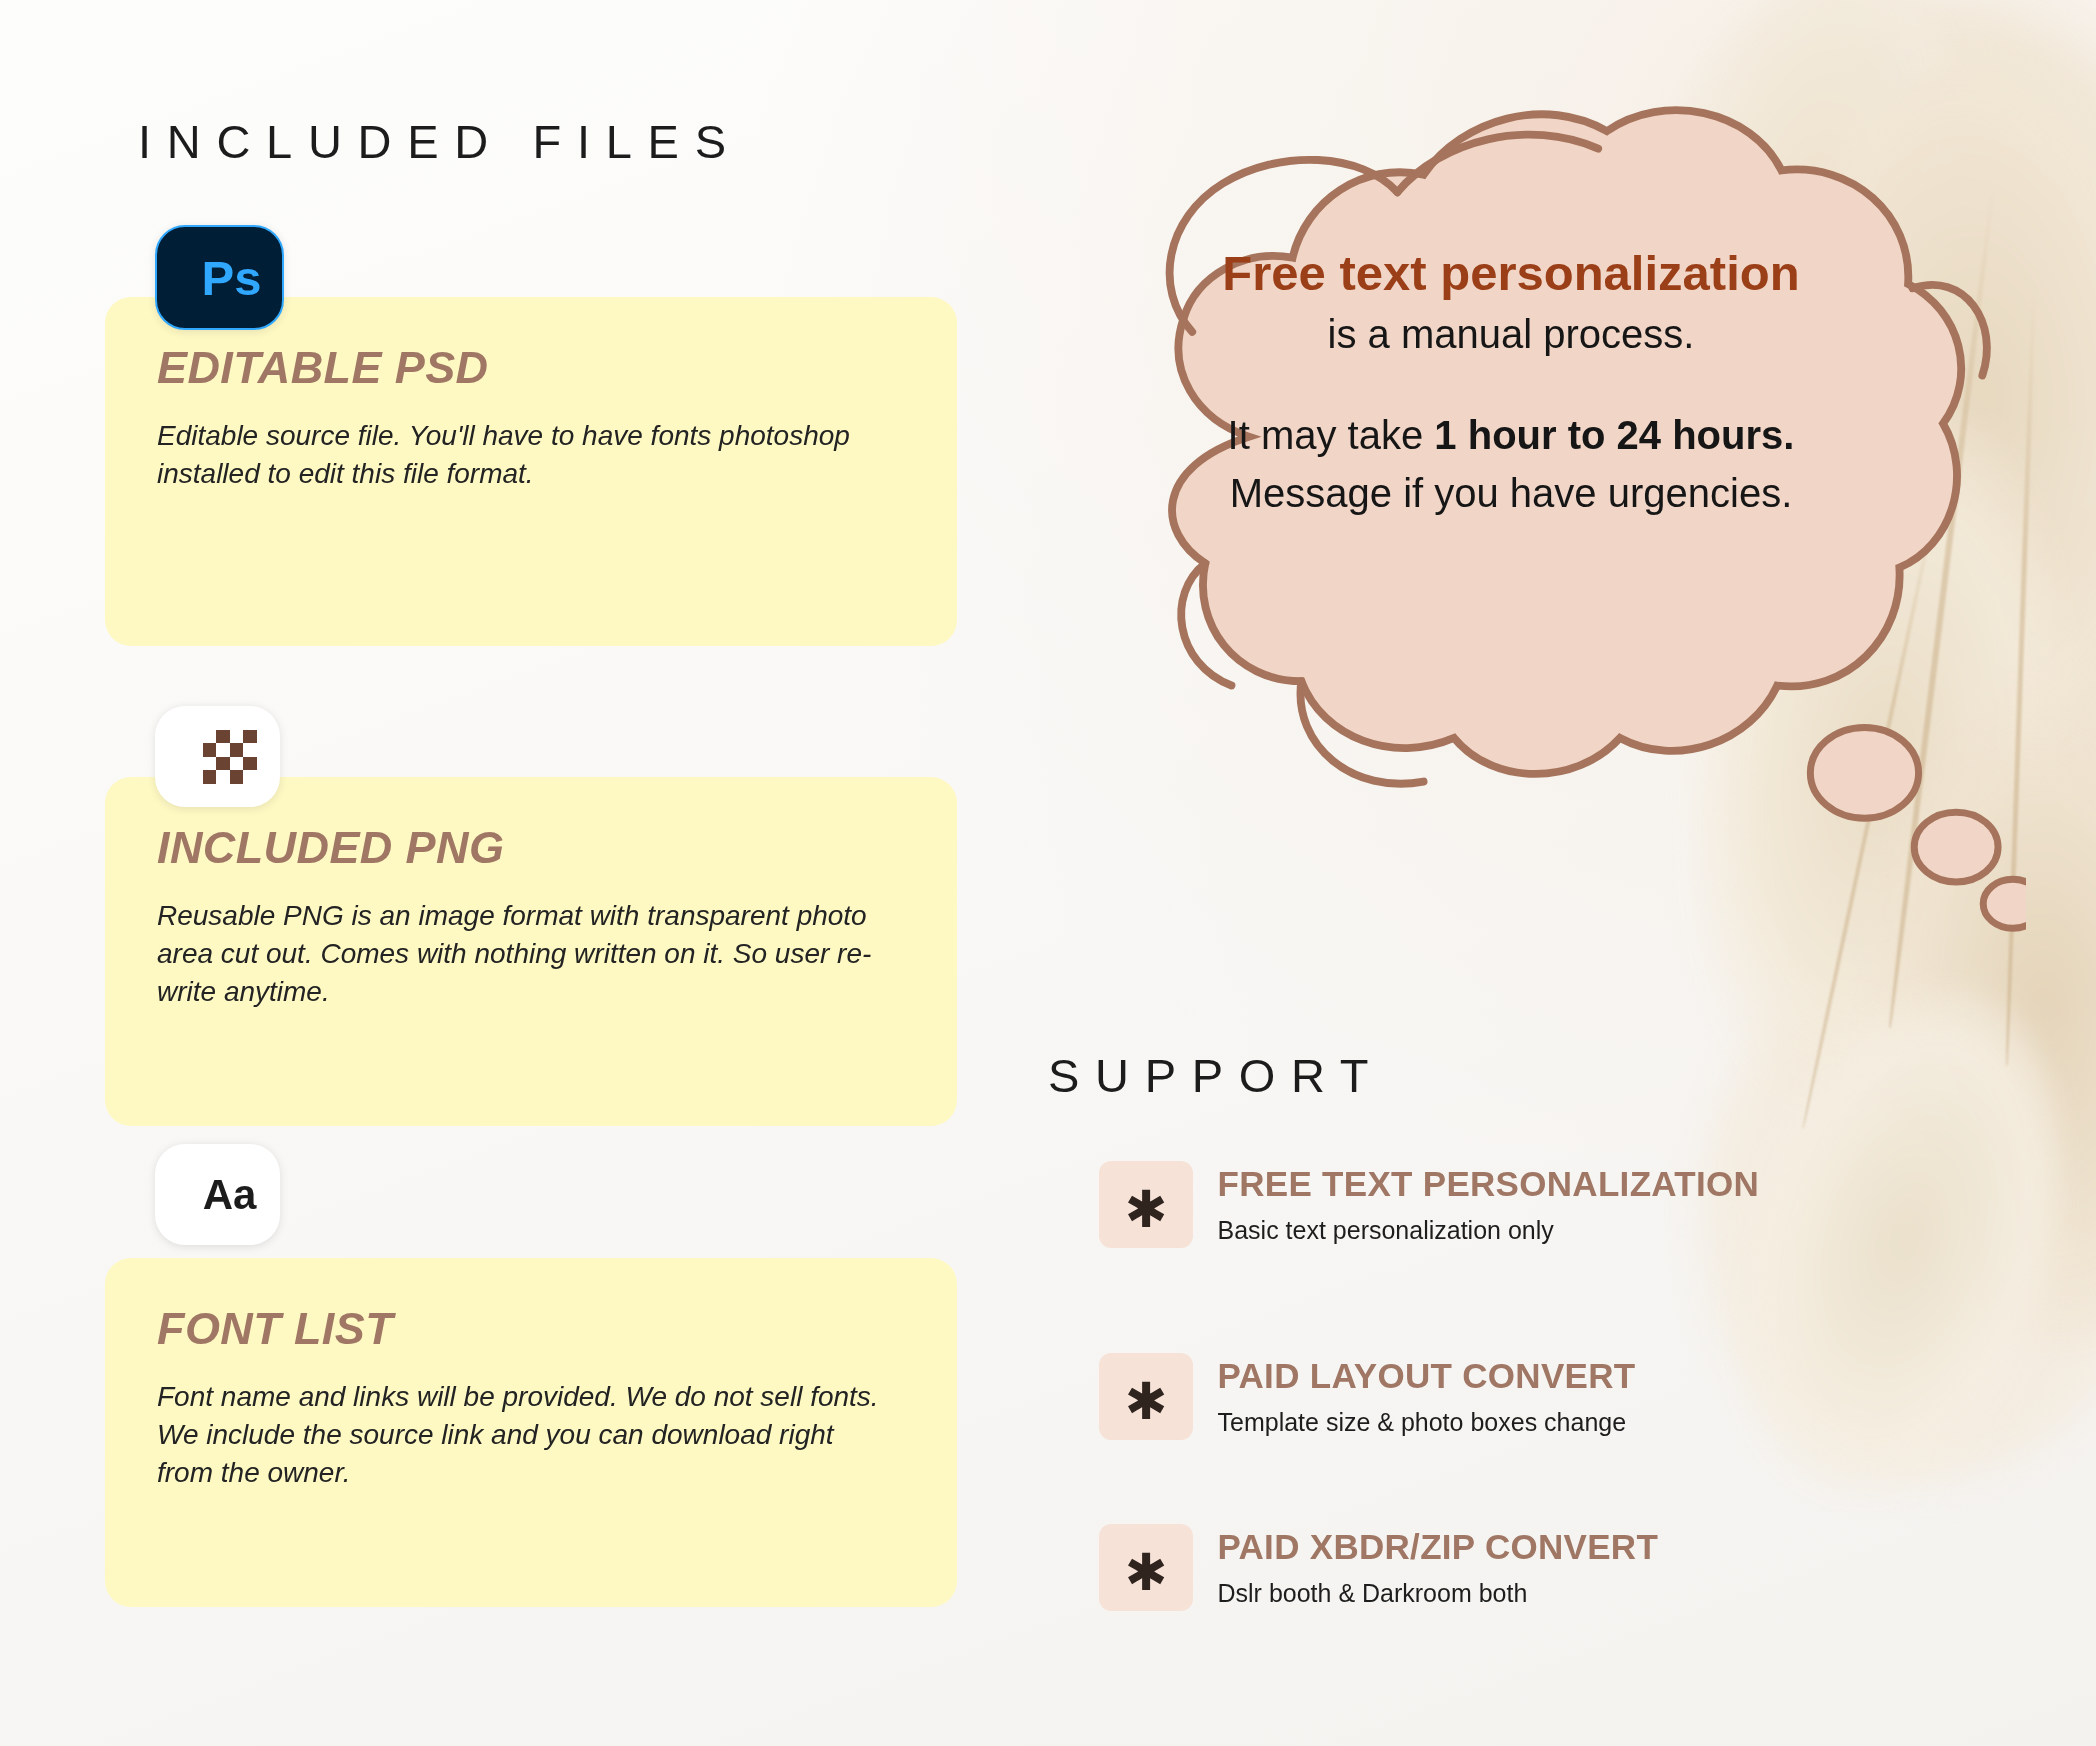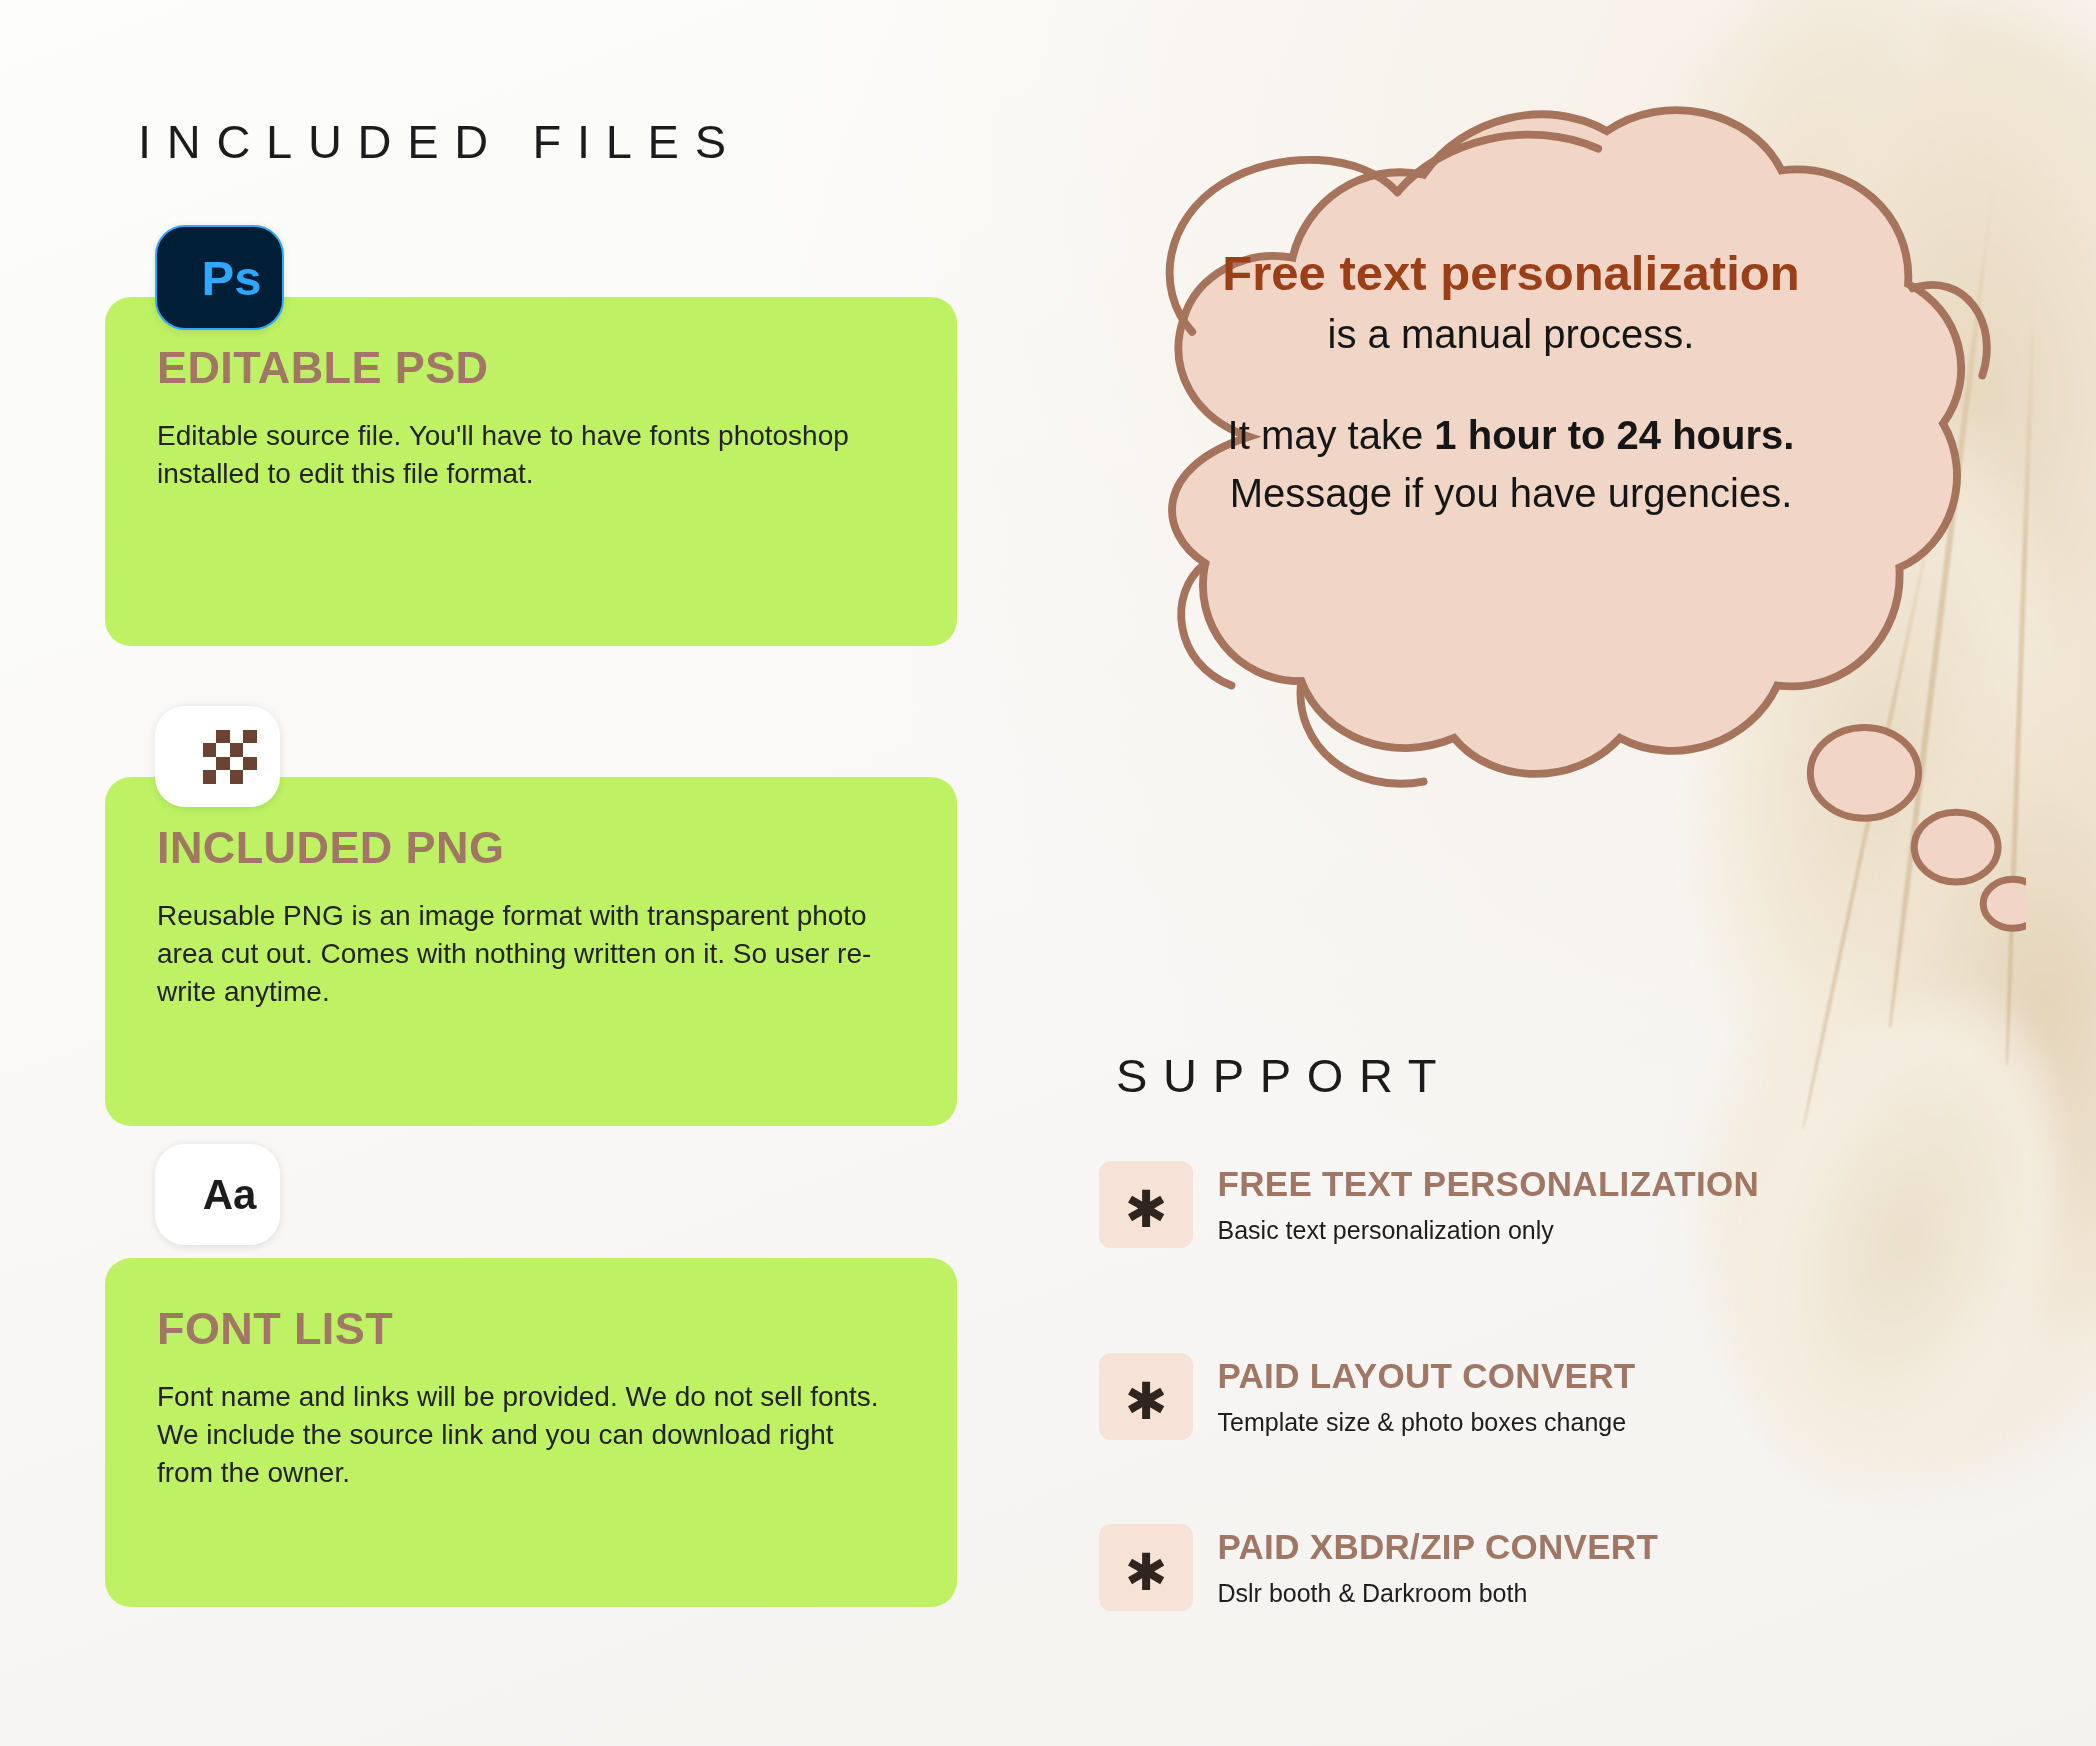--- a/index.html
+++ b/index.html
@@ -78,24 +78,25 @@
     position: absolute;
     left: 121px;
     top: 114px;
     margin-left: 17px;
   }
 
   .file-card {
     position: absolute;
     left: 105px;
     width: 852px;
-    background: #bef264;
+    background: #fef9c3;
     border-radius: 26px;
     box-sizing: border-box;
     padding: 45px 64px 40px 52px;
+    font-style: italic;
   }
   #card-psd  { top: 297px;  height: 349px; }
   #card-png  { top: 777px;  height: 349px; }
   #card-font { top: 1258px; height: 349px; }
 
   .card-heading {
     font-size: 45px;
     font-weight: bold;
     color: #9f7764;
     letter-spacing: 0.4px;
@@ -183,21 +184,21 @@
     margin-bottom: 5.2px;
   }
   .bubble-sub { display: block; font-size: 40px; }
   .bubble-gap { display: block; height: 44px; }
   .bubble-note { display: block; font-size: 40px; line-height: 1.45; }
   .bubble-note b { font-weight: bold; }
 
   
   #support-title {
     position: absolute;
-    left: 1116px;
+    left: 1048px;
     top: 1048px;
     text-align: center;
   }
   .support-row {
     position: absolute;
     left: 1099px;
     width: 882px;
     height: 94px;
     display: flex;
     align-items: center;

